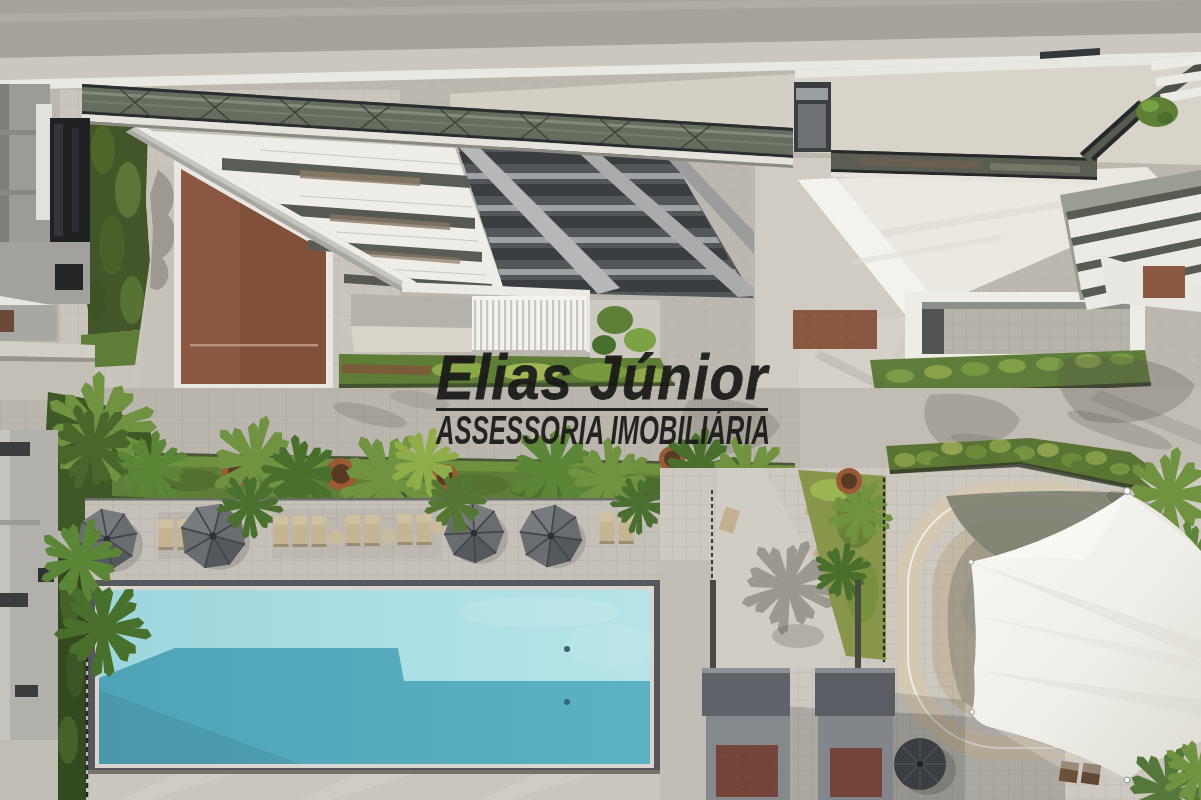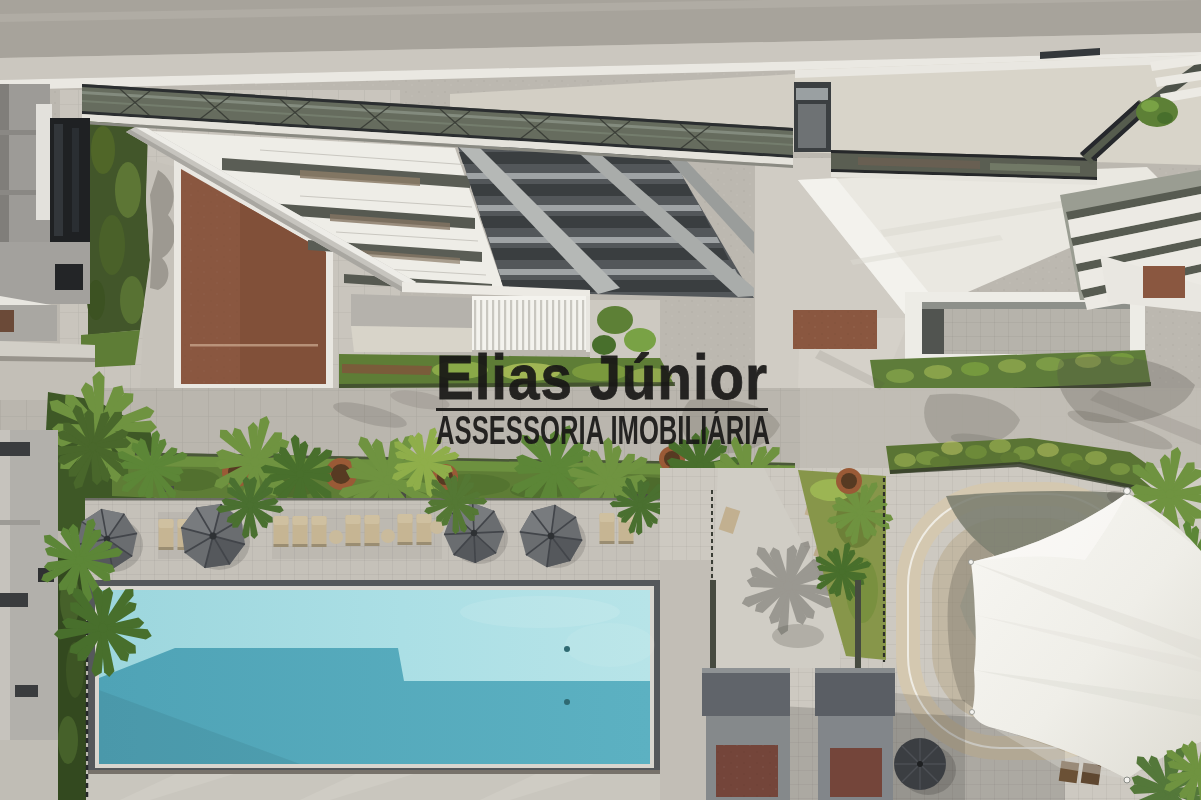--- a/index.html
+++ b/index.html
@@ -1,16 +1,16 @@
 <!DOCTYPE html>
 <html><head>
 <meta charset="utf-8">
 <style>
 html,body{margin:0;padding:0;background:#bcb8b0;font-family:"Liberation Sans",sans-serif;}
-#stage{position:relative;width:1201px;height:800px;overflow:hidden;}
+#stage{position:relative;width:1201px;height:800px;overflow:hidden;font-style:italic;}
 </style>
 </head>
 <body>
 <div id="stage">
 <svg width="1201" height="800" viewBox="0 0 1201 800" xmlns="http://www.w3.org/2000/svg">
 <defs>
 <g id="palm">
 <polygon points="1.5,-2.0 34,-5.0 38,-0.5 34,3.0 1.5,2.0" transform="rotate(0.0)"></polygon>
 <polygon points="1.5,-2.0 28,-5.0 32,-0.5 28,3.0 1.5,2.0" transform="rotate(28.5)"></polygon>
 <polygon points="1.5,-2.0 28,-5.0 32,-0.5 28,3.0 1.5,2.0" transform="rotate(45.0)"></polygon>

